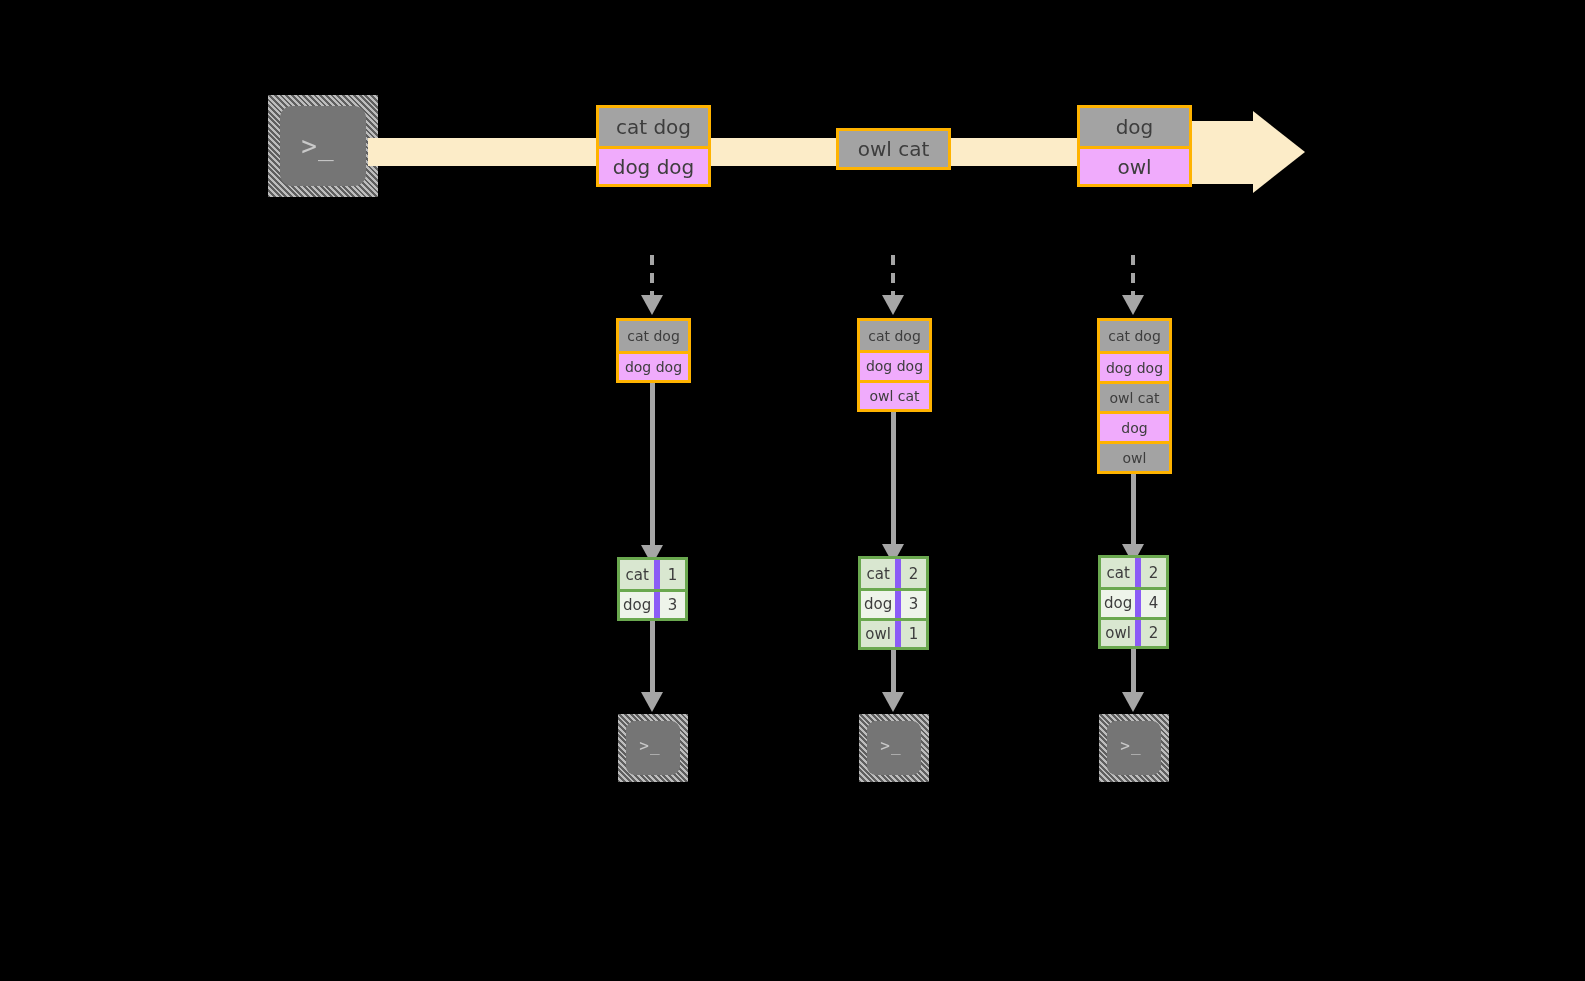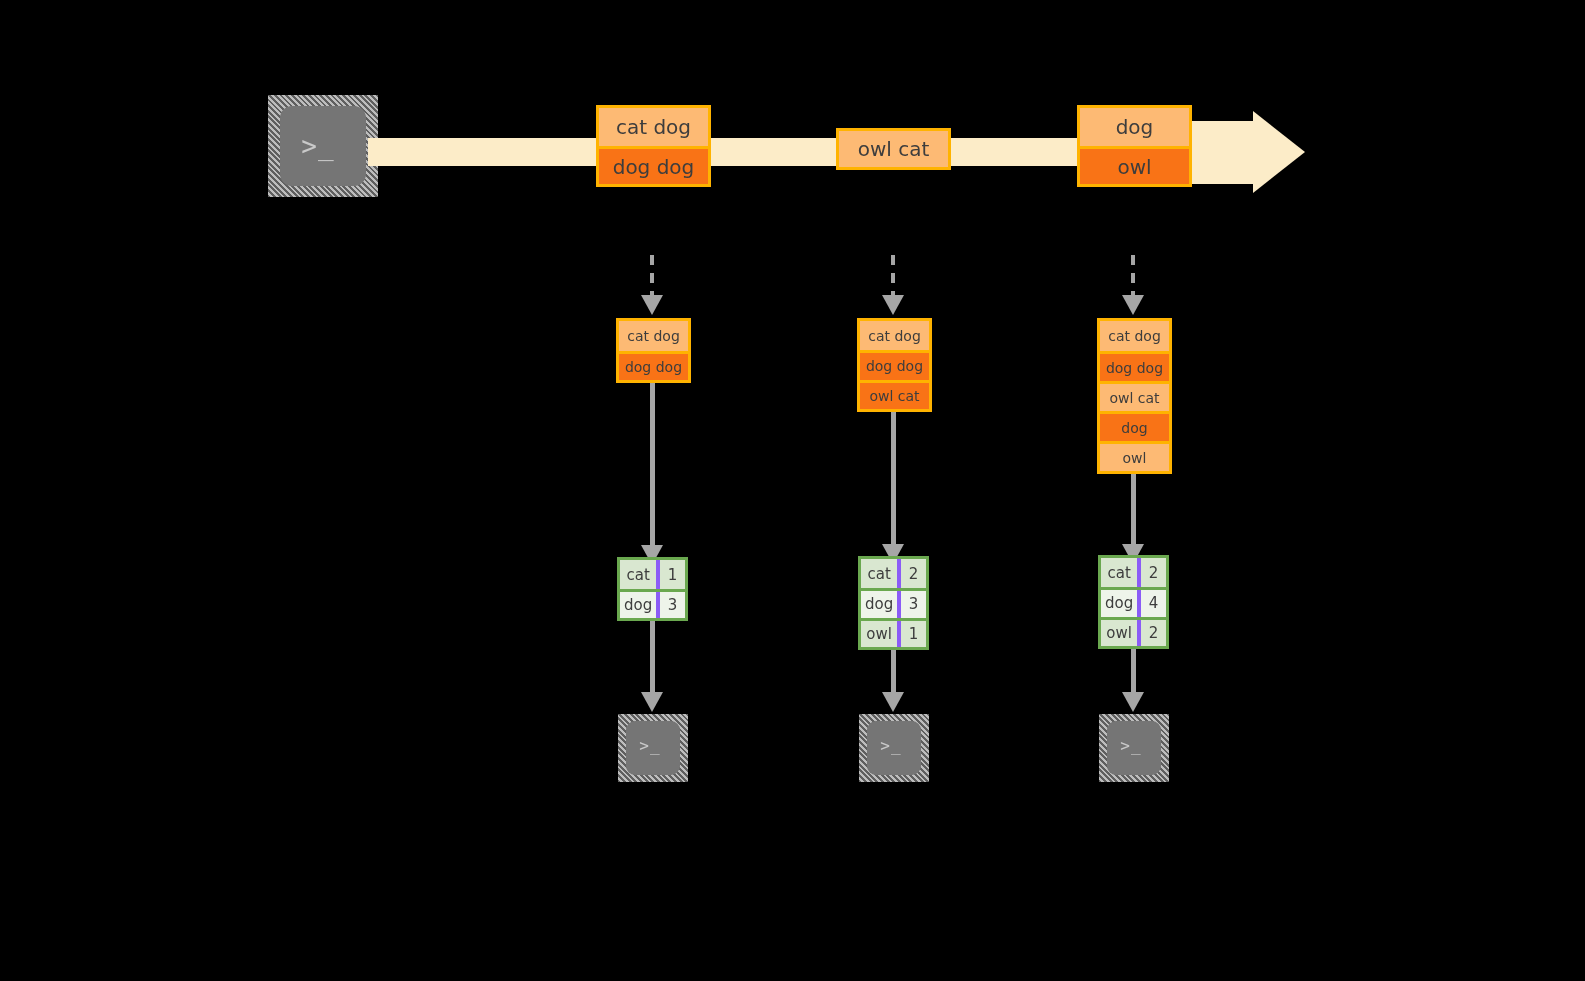--- a/index.html
+++ b/index.html
@@ -63,22 +63,22 @@
     flex-direction: column;
   }
   .wbox .cell {
     box-sizing: border-box;
     display: flex;
     align-items: center;
     justify-content: center;
     color: #3d3d3d;
     white-space: nowrap;
   }
-  .cell.deep  { background: #fdba74; }
-  .cell.light { background: #f97316; }
+  .cell.deep  { background: #a3a3a3; }
+  .cell.light { background: #f0abfc; }
   .cell.sep   { border-top: 3px solid #ffb300; }
 
   
   .gtable {
     position: absolute;
     box-sizing: border-box;
     border: 3px solid #6aa84f;
     display: flex;
     flex-direction: column;
   }
@@ -88,21 +88,21 @@
   }
   .gtable .grow + .grow { border-top: 3px solid #6aa84f; }
   .gtable .gc {
     box-sizing: border-box;
     display: flex;
     align-items: center;
     justify-content: center;
     color: #3d3d3d;
     white-space: nowrap;
   }
-  .gtable .gc.word { border-right: 4px solid #8b5cf6; }
+  .gtable .gc.word { border-right: 6px solid #8b5cf6; }
   .grow.deep  .gc { background: #d9e7d0; }
   .grow.light .gc { background: #eef4ea; }
 
   
   .vline {
     position: absolute;
     background: #a6a6a6;
   }
   .vdash {
     position: absolute;

